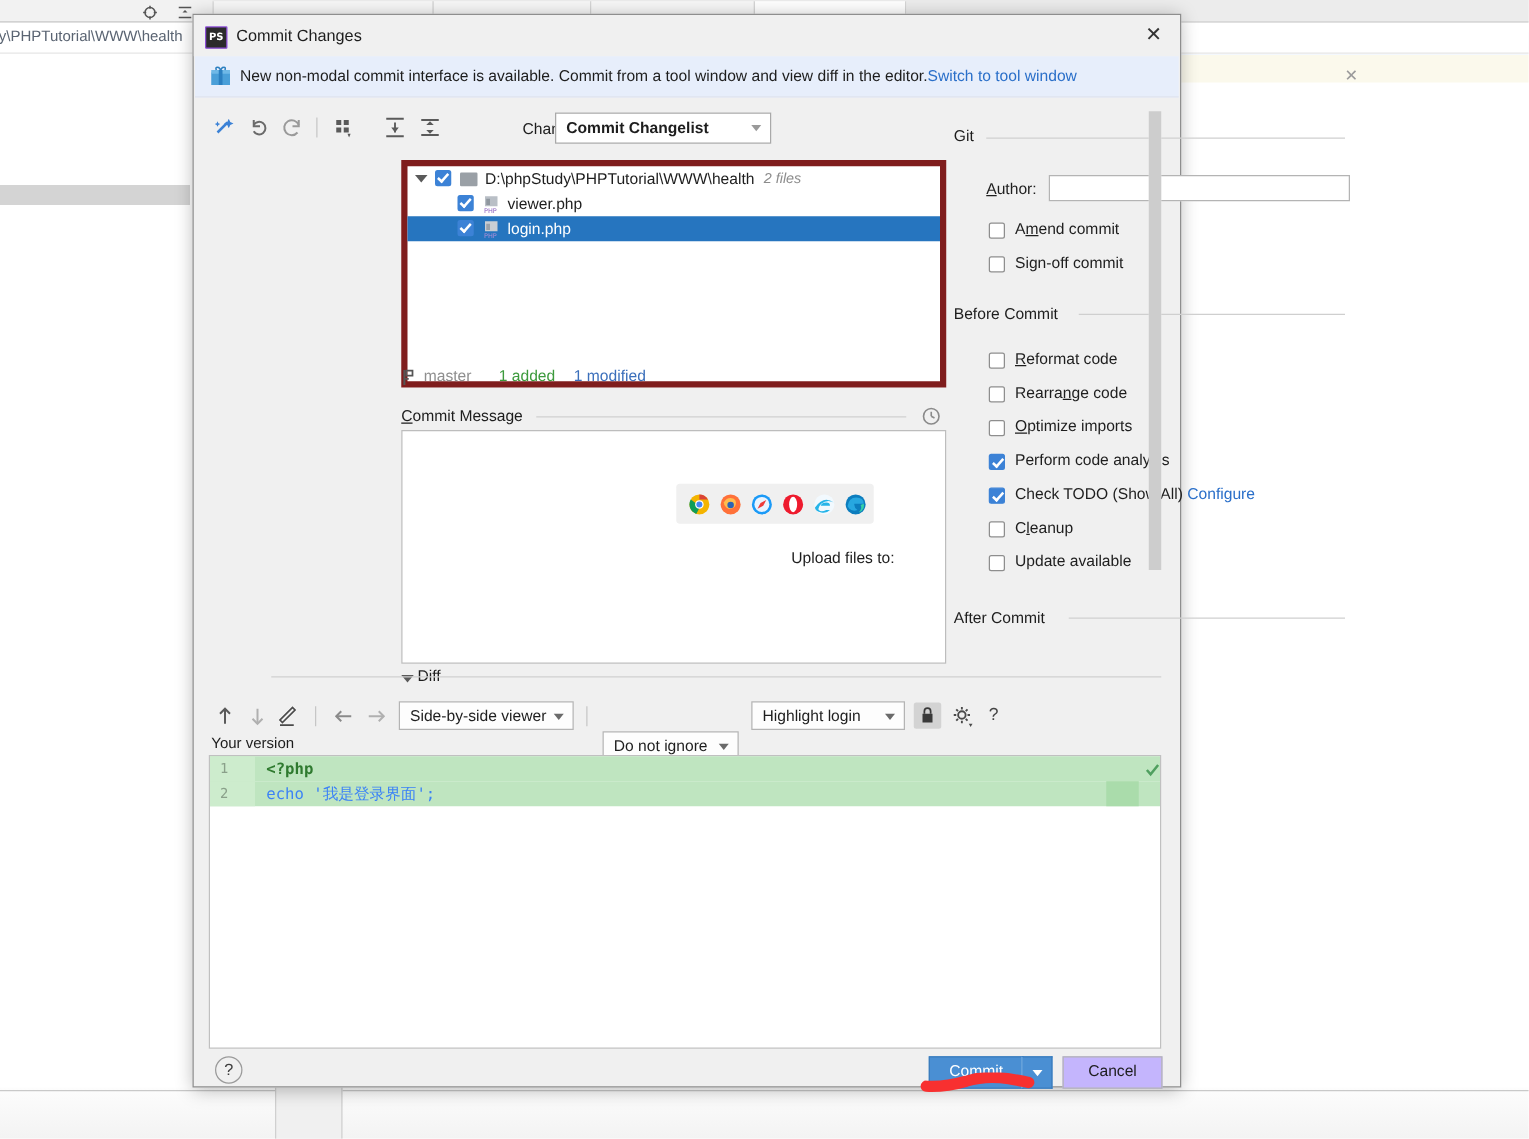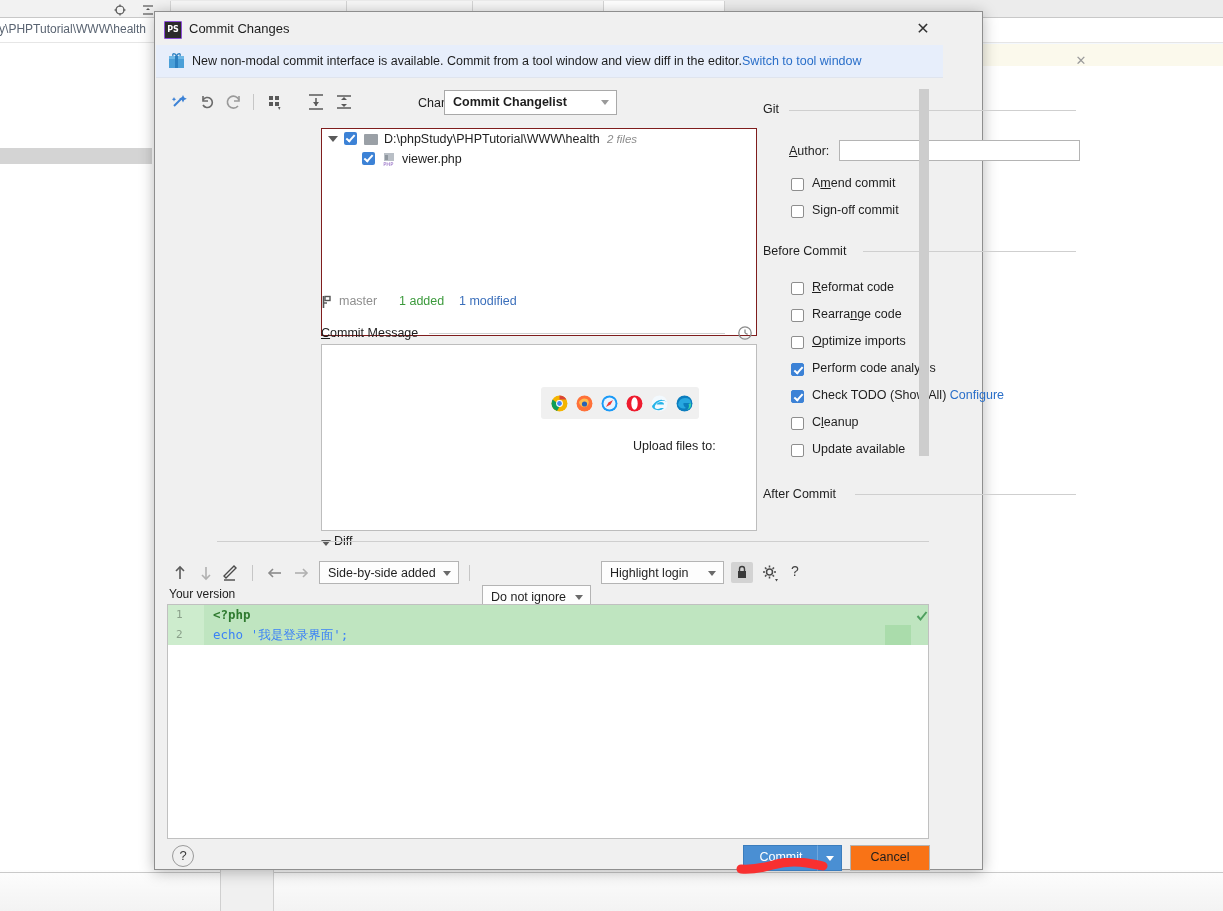--- a/index.html
+++ b/index.html
@@ -63,21 +63,20 @@
   .bg-icon-collapse {
     position: absolute; left: 142px; top: 4px; width: 12px; height: 12px;
   }
 
   
   .dialog {
     position: absolute; left: 154px; top: 11px; width: 789px; height: 857px;
     background: #f0f0f0;
     border: 1px solid #8e8e8e;
     box-shadow: 0 2px 14px rgba(0,0,0,0.28);
-    padding-left: 38px;
   }
   .titlebar {
     position: absolute; left: 0; top: 0; width: 789px; height: 33px; background: #f0f0f0;
   }
   .ps-icon {
     position: absolute; left: 9px; top: 9px; width: 16px; height: 16px;
     background: #2b2b2b; border: 1px solid #8d4fd8; border-radius: 1px;
     color: #ffffff; font-size: 8px; font-weight: bold; line-height: 16px; text-align: center;
     font-family: "DejaVu Sans", sans-serif;
   }
@@ -118,22 +117,22 @@
     position: absolute; left: 8px; top: 4px; font-size: 12.5px; font-weight: bold; color: #1d1d1d;
   }
   .cl-combo-arrow {
     position: absolute; right: 7px; top: 9px; width: 0; height: 0;
     border-left: 4px solid transparent; border-right: 4px solid transparent;
     border-top: 5px solid #9a9a9a;
   }
 
   
   .tree {
-    position: absolute; left: 166px; top: 116px; width: 436px; height: 208px;
-    background: #ffffff; border: 1px solid #7f1d1d; box-sizing: border-box;
+    position: absolute; left: 166px; top: 116px; width: 436px; height: 182px;
+    background: #ffffff; border: 5px solid #7f1d1d; box-sizing: border-box;
   }
   .tree-row { position: relative; height: 20px; line-height: 20px; white-space: nowrap; }
   .tree-row.selected { background: #2675bf; color: #ffffff; }
   .tri {
     position: absolute; left: 6px; top: 7px; width: 0; height: 0;
     border-left: 5px solid transparent; border-right: 5px solid transparent; border-top: 6px solid #5a5a5a;
   }
   .cb {
     position: absolute; width: 13px; height: 13px; top: 3px;
     background: #3c82d6; border-radius: 2px;
@@ -271,21 +270,21 @@
   .commit-split {
     position: absolute; left: 662px; top: 5px; width: 23px; height: 24px;
     background: #4a8fd3; border: 1px solid #3b7dbd; border-left: 1px solid #6fa7dd; cursor: pointer;
   }
   .commit-split-arrow {
     position: absolute; left: 8px; top: 10px; width: 0; height: 0;
     border-left: 4px solid transparent; border-right: 4px solid transparent; border-top: 5px solid #fff;
   }
   .cancel-btn {
     position: absolute; left: 695px; top: 5px; width: 78px; height: 24px;
-    background: #f97316; border: 1px solid #b4b4b4; color: #1d1d1d;
+    background: #c4b5fd; border: 1px solid #b4b4b4; color: #1d1d1d;
     font-size: 12.5px; line-height: 23px; text-align: center; cursor: pointer;
   }
 
   
   .annot { position: absolute; left: 735px; top: 858px; width: 96px; height: 16px; pointer-events: none; }
 </style>
 </head>
 <body>
 
 <div id="root">
@@ -390,20 +389,29 @@
       </div>
       <div class="tree-row">
         <div class="cb" style="left:40px;"></div>
         <svg class="php-ic" style="left:60px;" viewBox="0 0 15 15">
           <rect x="2" y="1" width="10" height="8" fill="#b9bfc6"></rect>
           <rect x="3" y="3" width="3" height="5" fill="#8f979f"></rect>
           <text x="1.2" y="14" font-size="5.2" fill="#8b5fbf" font-family="DejaVu Sans, sans-serif">PHP</text>
         </svg>
         <div class="tree-label" style="left:80px;">viewer.php</div>
       </div>
+      <div class="tree-row selected">
+        <div class="cb" style="left:40px;background:#3c82d6;"></div>
+        <svg class="php-ic" style="left:60px;" viewBox="0 0 15 15">
+          <rect x="2" y="1" width="10" height="8" fill="#c9ced4"></rect>
+          <rect x="3" y="3" width="3" height="5" fill="#9aa2aa"></rect>
+          <text x="1.2" y="14" font-size="5.2" fill="#b08fd8" font-family="DejaVu Sans, sans-serif">PHP</text>
+        </svg>
+        <div class="tree-label" style="left:80px;color:#ffffff;">login.php</div>
+      </div>
     </div>
 
     <div class="branchbar">
       <svg class="branch-ic" viewBox="0 0 12 14">
         <line x1="2.5" y1="1" x2="2.5" y2="13" stroke="#555" stroke-width="1.6"></line>
         <rect x="4" y="1.5" width="5" height="4" fill="none" stroke="#555" stroke-width="1.4"></rect>
         <line x1="2.5" y1="8" x2="6" y2="8" stroke="#555" stroke-width="1.4"></line>
       </svg>
       <div class="branch-name">master</div>
       <div class="added-txt">1 added</div>
@@ -530,21 +538,21 @@
       <div class="dsep" style="left:83px;"></div>
       <svg class="dbtn" style="left:95px;" viewBox="0 0 22 22">
         <line x1="17" y1="11" x2="5" y2="11" stroke="#8a8a8a" stroke-width="1.6"></line>
         <path d="M9 7 L5 11 L9 15" fill="none" stroke="#8a8a8a" stroke-width="1.6"></path>
       </svg>
       <svg class="dbtn" style="left:121px;" viewBox="0 0 22 22">
         <line x1="5" y1="11" x2="17" y2="11" stroke="#b0b0b0" stroke-width="1.6"></line>
         <path d="M13 7 L17 11 L13 15" fill="none" stroke="#b0b0b0" stroke-width="1.6"></path>
       </svg>
       <div class="dcombo" style="left:150px;width:140px;">
-        <div class="dcombo-text">Side-by-side added</div>
+        <div class="dcombo-text">Side-by-side viewer</div>
         <div class="dcombo-arrow"></div>
       </div>
       <div class="dsep" style="left:300px;"></div>
       <div class="dcombo" style="left:313px;width:109px;margin-top:24px;">
         <div class="dcombo-text">Do not ignore</div>
         <div class="dcombo-arrow"></div>
       </div>
       <div class="dcombo" style="left:432px;width:123px;">
         <div class="dcombo-text">Highlight login</div>
         <div class="dcombo-arrow"></div>

